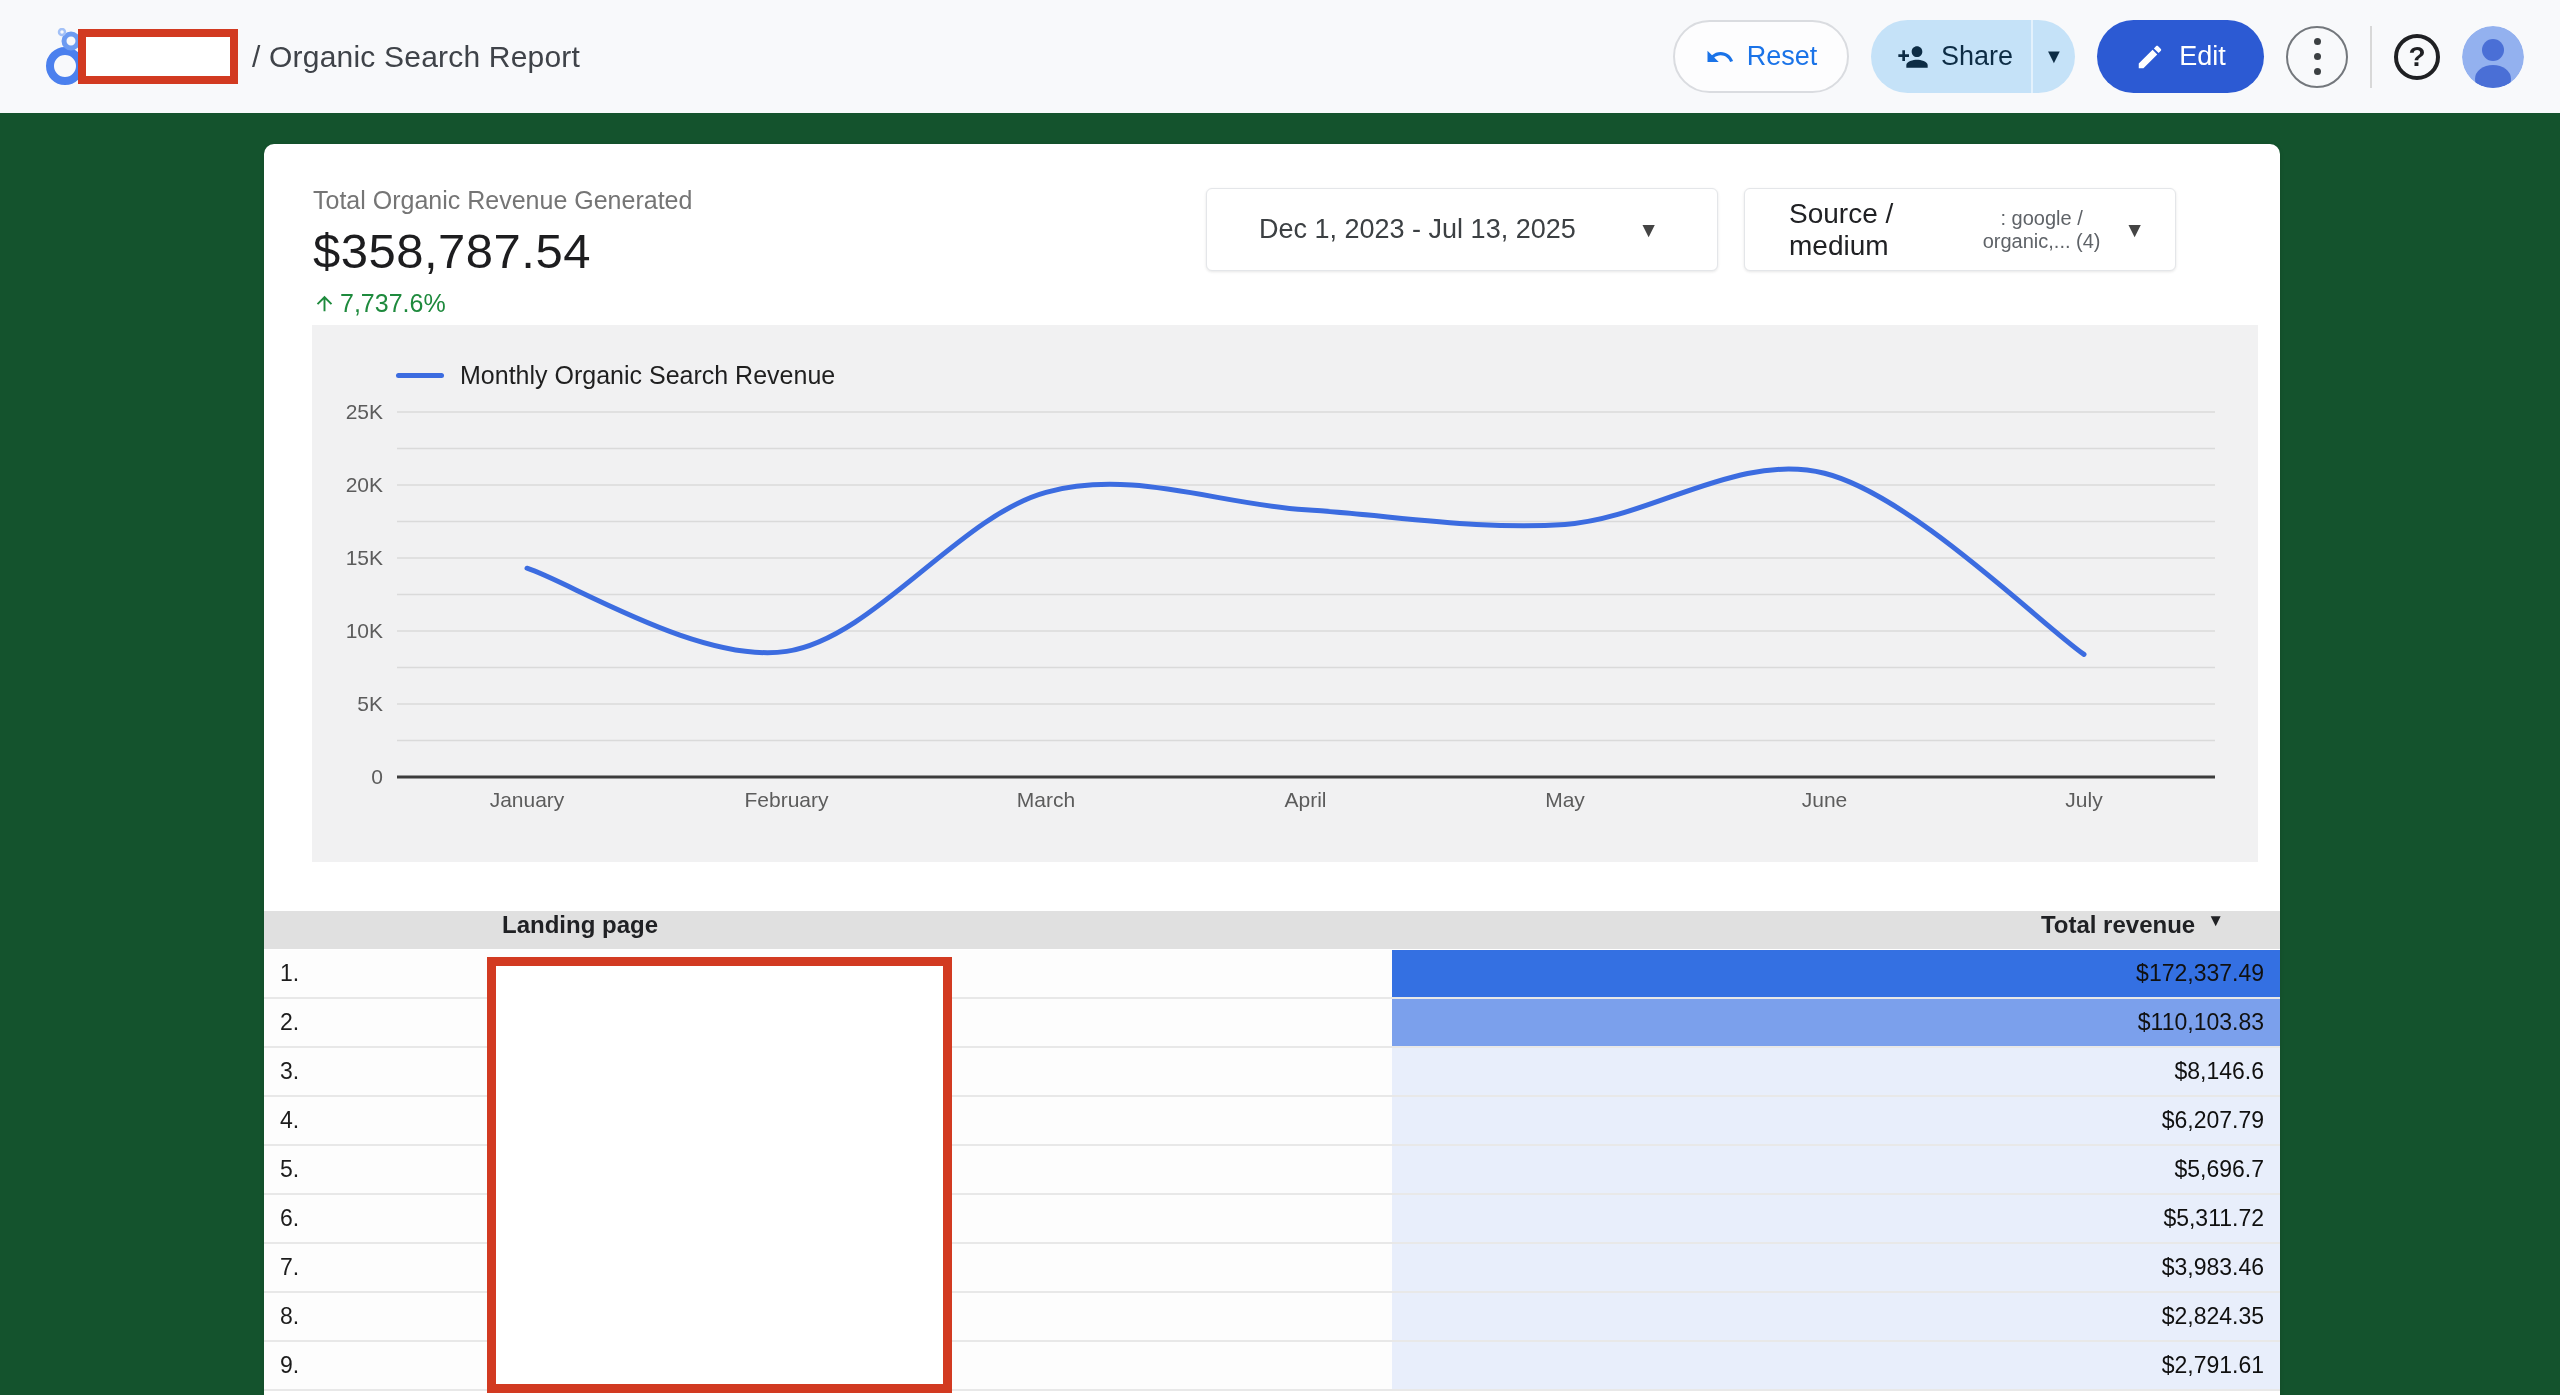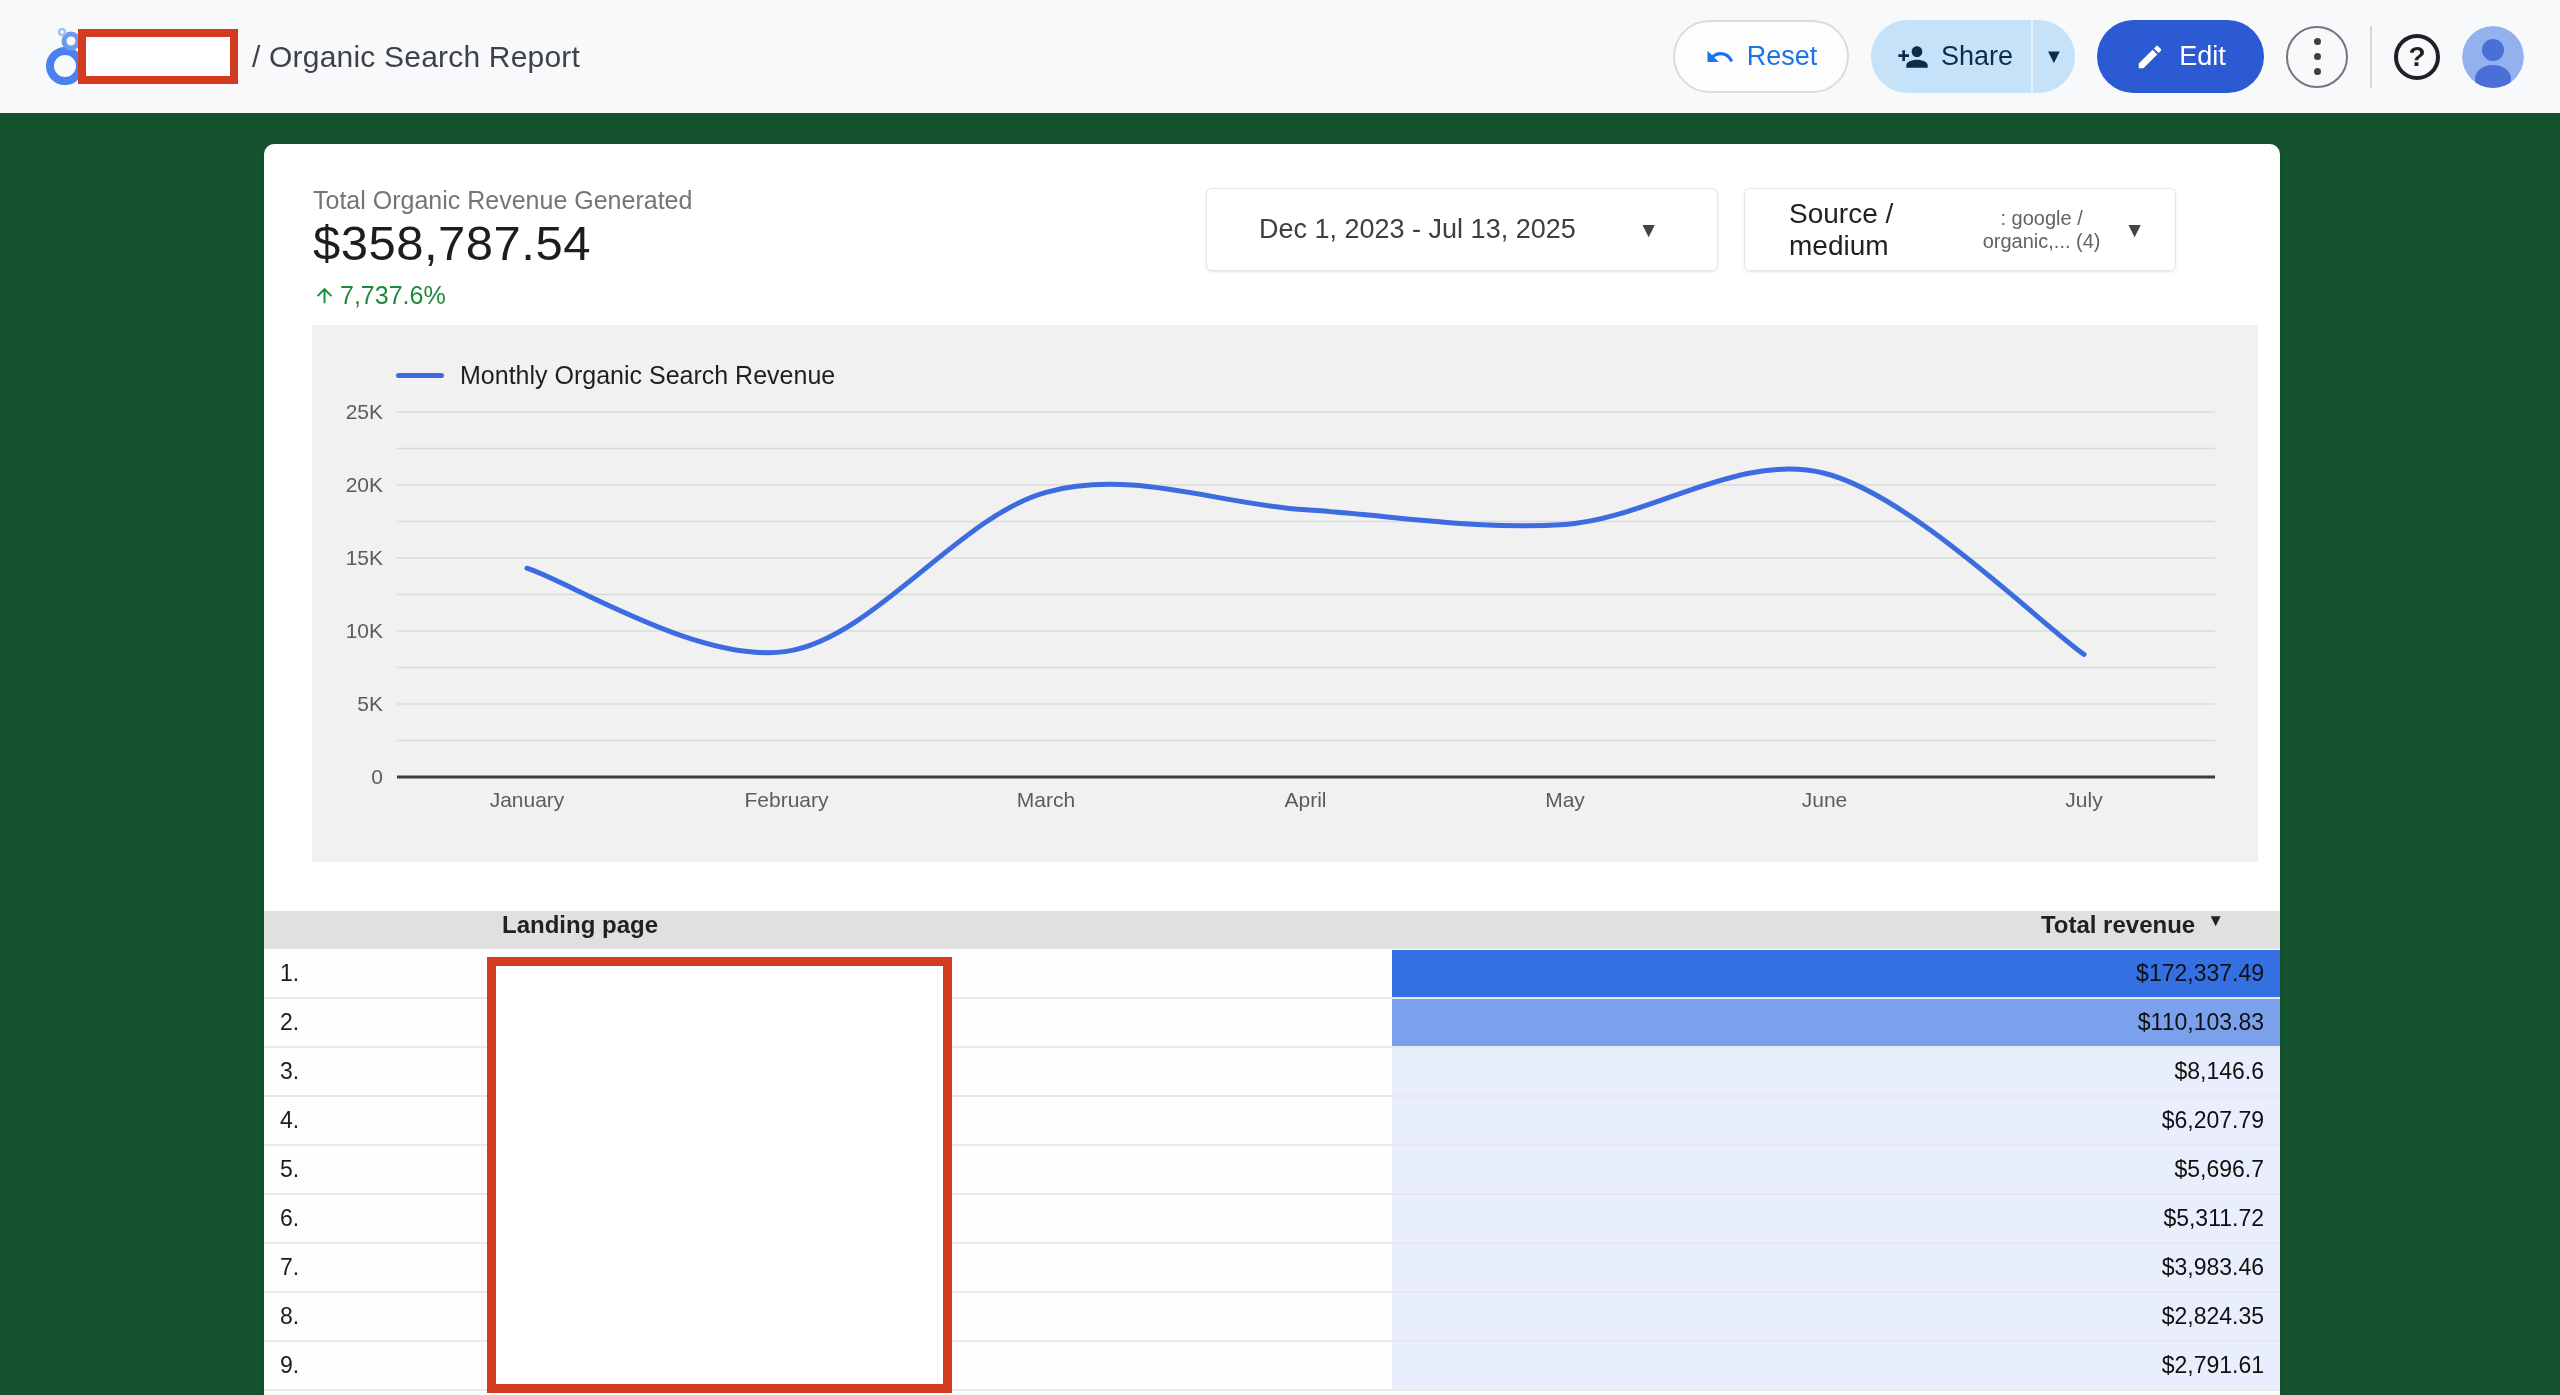--- a/index.html
+++ b/index.html
@@ -25,21 +25,21 @@
   .vdivider { width:2px; height:62px; background:#d8d8d8; }
   .help { width:46px; height:46px; border:4px solid #1f2023; border-radius:50%; display:flex; align-items:center; justify-content:center; font-size:28px; font-weight:bold; color:#1f2023; cursor:pointer; }
   .avatar { width:62px; height:62px; border-radius:50%; cursor:pointer; }
 
   
   .card { position:absolute; left:264px; top:144px; width:2016px; height:1260px; background:#ffffff; border-radius:10px 10px 0 0; box-shadow:0 1px 4px rgba(0,0,0,.12); z-index:1; }
 
   
   .kpi { position:absolute; left:49px; top:42px; }
   .kpi-label { font-size:25px; color:#757575; }
-  .kpi-value { font-size:49px; color:#1d1d1f; letter-spacing:.5px; }
+  .kpi-value { font-size:49px; color:#1d1d1f; margin-top:8px; letter-spacing:.5px; }
   .kpi-delta { display:flex; align-items:center; gap:4px; margin-top:10px; font-size:25px; color:#1e8a3d; }
 
   
   .control { position:absolute; top:44px; height:83px; background:#ffffff; border:1px solid #e4e6e9; border-radius:6px; box-shadow:0 1px 3px rgba(0,0,0,.10); display:flex; align-items:center; cursor:pointer; }
   .control-date { left:942px; width:512px; padding:0 58px 0 52px; }
   .control-date .ctl-text { font-size:27px; color:#3c4043; }
   .control-source { left:1480px; width:432px; padding:0 30px 0 44px; }
   .ctl-label { font-size:28px; color:#202124; }
   .ctl-value { font-size:20px; color:#5f6368;text-align:center; }
   .ctl-caret { margin-left:auto; font-size:21px; color:#444; }

